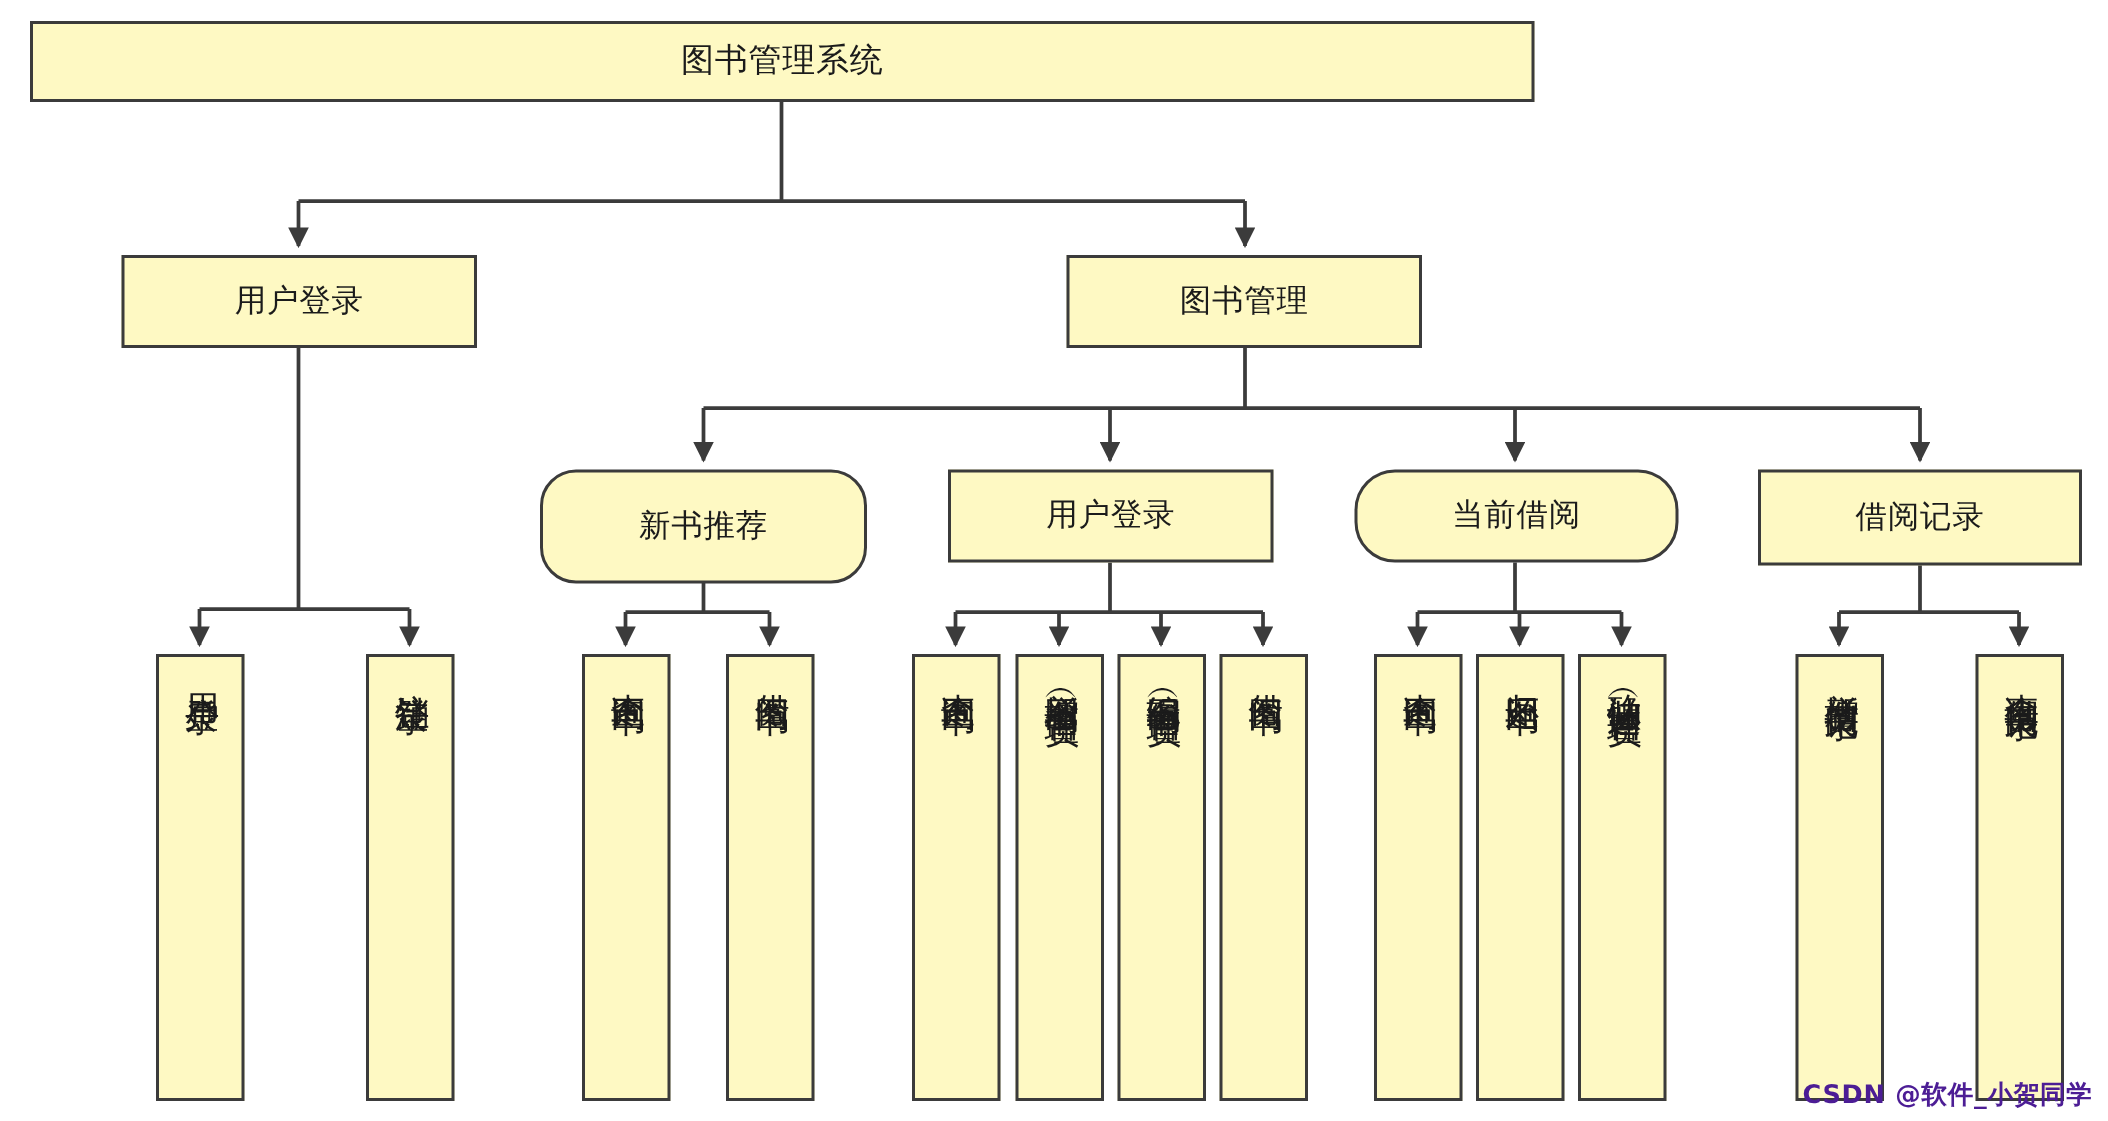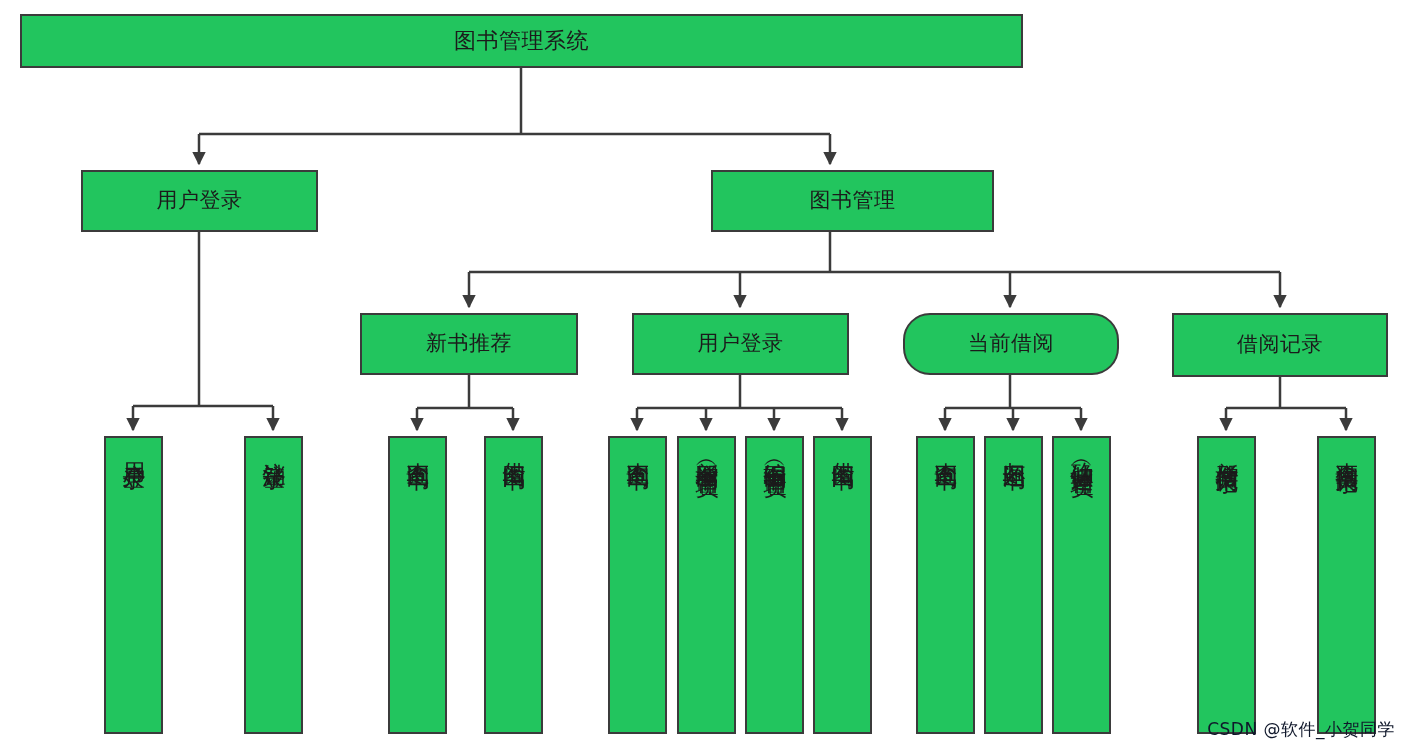--- a/index.html
+++ b/index.html
@@ -22,21 +22,21 @@
     left: 0;
     top: 0;
     width: 1405px;
     height: 747px;
     pointer-events: none;
   }
   .node {
     position: absolute;
     box-sizing: border-box;
     border: 2.5px solid #3b3b3b;
-    background: #22c55e;
+    background: #fef9c3;
     display: flex;
     align-items: center;
     justify-content: center;
     color: #1b1b1b;
   }
   .node .label {
     display: block;
     text-align: center;
     letter-spacing: 0.5px;
   }
@@ -61,23 +61,24 @@
     font-size: 23px;
     line-height: 1.12;
     letter-spacing: 2px;
     white-space: nowrap;
   }
   .watermark {
     position: absolute;
     right: 10px;
     bottom: 6px;
     font-size: 17px;
-    color: #0f172a;
+    color: #4c1d95;
     white-space: nowrap;
     letter-spacing: 0.5px;
+    font-weight: bold;
   }
 </style>
 </head>
 <body>
 
 <div id="canvas">
 
   <svg id="wires" viewBox="0 0 1405 747">
     <defs>
       <marker id="arrow" viewBox="0 0 10 10" refX="9" refY="5" markerWidth="5.5" markerHeight="5.5" orient="auto-start-reverse">
@@ -128,25 +129,25 @@
     </g>
   </svg>
 
   <div class="node horiz root" style="left:20px; top:14px; width:1003px; height:54px;">
     <span class="label">图书管理系统</span>
   </div>
 
   <div class="node horiz" style="left:81px; top:170px; width:237px; height:62px;">
     <span class="label">用户登录</span>
   </div>
-  <div class="node horiz" style="left:711px; top:170px; width:283px; height:62px;">
+  <div class="node horiz" style="left:711px; top:170px; width:237px; height:62px;">
     <span class="label">图书管理</span>
   </div>
 
-  <div class="node horiz" style="left:360px; top:313px; width:218px; height:62px;">
+  <div class="node horiz" style="left:360px; top:313px; width:218px; height:76px;border-radius:24px;">
     <span class="label">新书推荐</span>
   </div>
   <div class="node horiz" style="left:632px; top:313px; width:217px; height:62px;">
     <span class="label">用户登录</span>
   </div>
   <div class="node horiz" style="left:903px; top:313px; width:216px; height:62px;border-radius:27px;">
     <span class="label">当前借阅</span>
   </div>
   <div class="node horiz" style="left:1172px; top:313px; width:216px; height:64px;">
     <span class="label">借阅记录</span>

